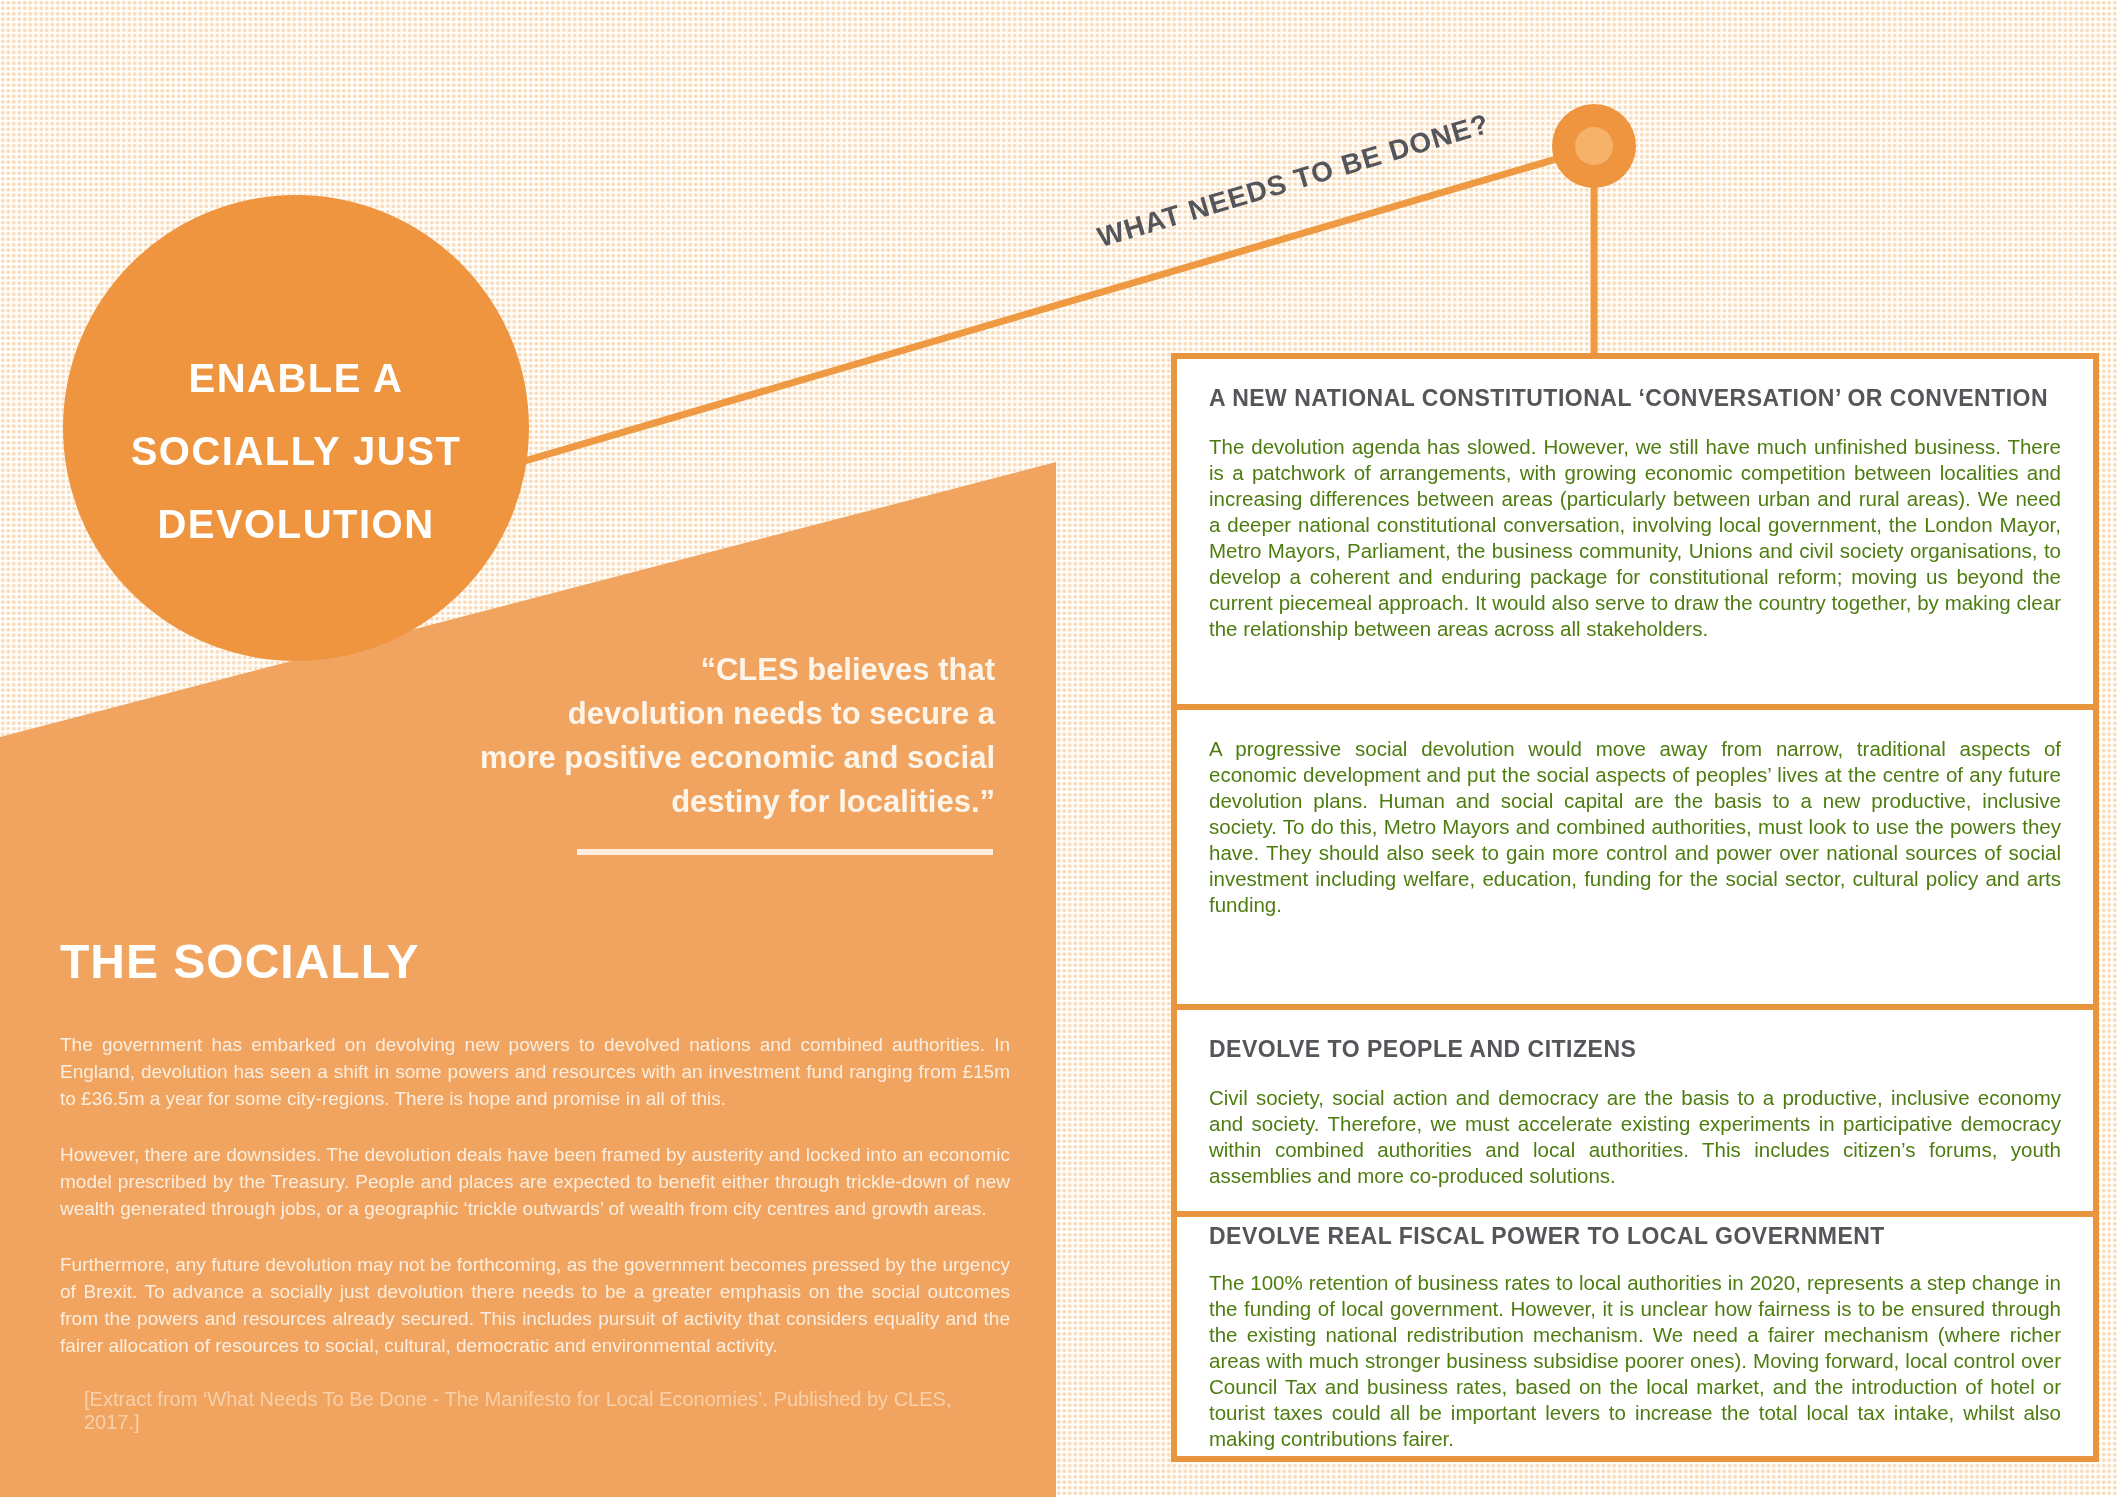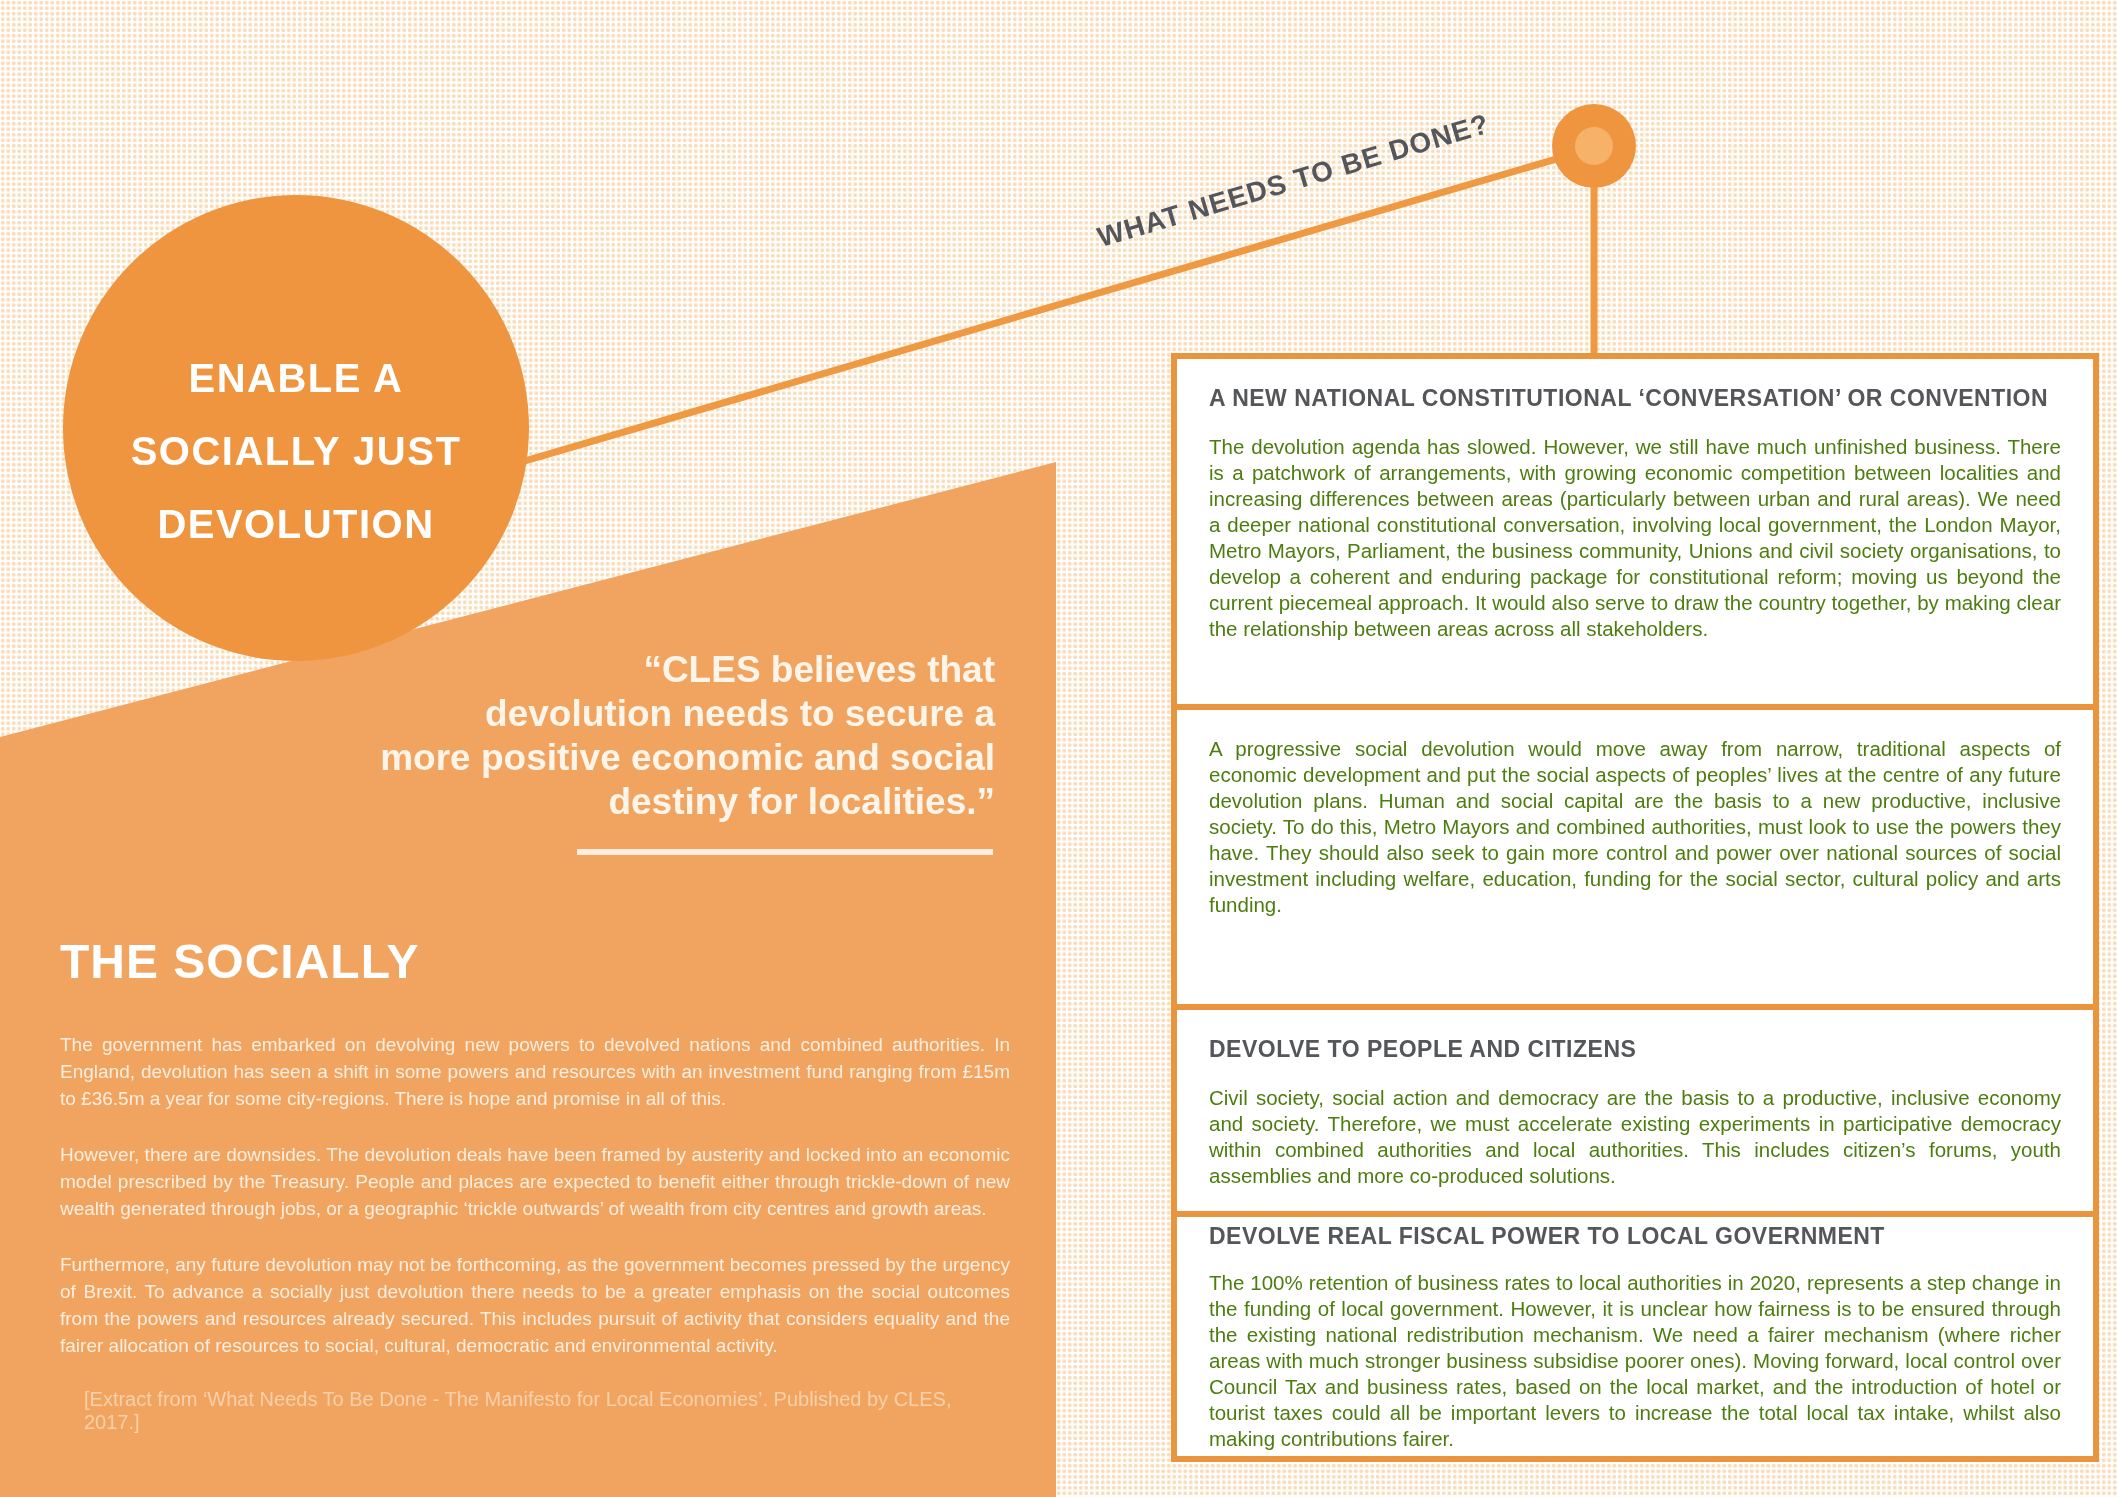--- a/index.html
+++ b/index.html
@@ -35,21 +35,21 @@
     color: #55565b;
     font-size: 28px; font-weight: bold;
     letter-spacing: 1px;
     white-space: nowrap;
   }
   .quote {
     position: absolute; z-index: 2;
     left: 295px; top: 648px; width: 700px;
     text-align: right;
     color: #fdf5ea;
-    font-size: 37px; font-weight: bold;
+    font-size: 31px; font-weight: bold;
     line-height: 44px;
     white-space: pre-line;
   }
   .quote-divider {
     position: absolute; z-index: 2;
     left: 577px; top: 849px; width: 416px; height: 6px;
     background: rgba(255,255,255,0.8);
   }
   .challenge {
     position: absolute; z-index: 2;

